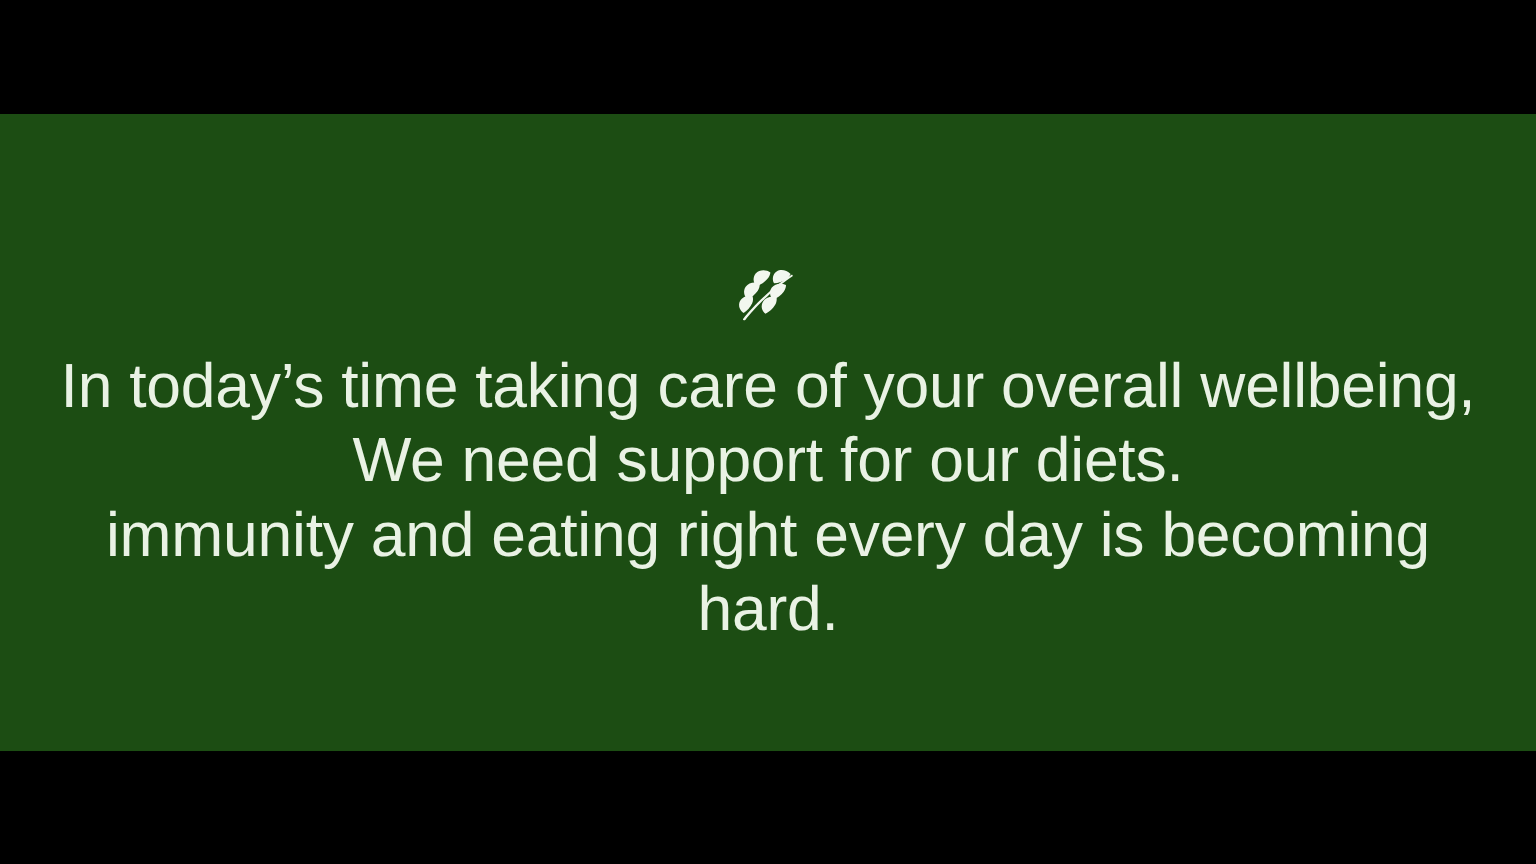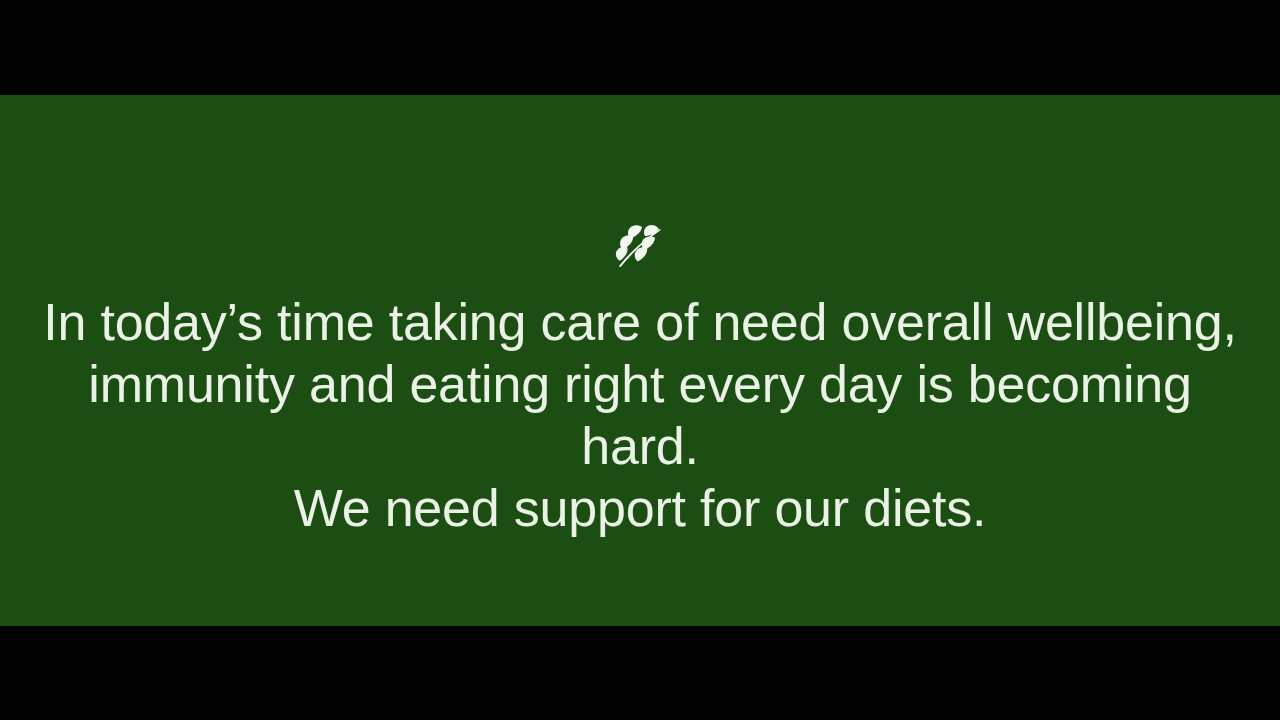--- a/index.html
+++ b/index.html
@@ -114,23 +114,23 @@
             <path d="M33.2 29.0 C29.0 27.4 24.0 28.8 21.8 32.4 C19.7 35.8 20.8 40.2 23.9 42.4 C27.1 40.9 30.2 38.1 32.0 35.0 C33.1 33.0 33.4 30.9 33.2 29.0 Z"></path>
 
             <path d="M19.2 17.2 C15.0 15.4 9.8 16.4 7.4 19.9 C5.1 23.2 5.9 27.7 8.9 30.1 C12.2 28.8 15.5 26.2 17.5 23.2 C18.7 21.3 19.2 19.2 19.2 17.2 Z"></path>
 
             <path d="M13.2 27.8 C9.2 26.6 4.4 28.4 2.6 32.1 C0.9 35.6 2.4 39.9 5.7 41.8 C8.7 40.0 11.4 37.0 12.8 33.8 C13.7 31.7 13.7 29.6 13.2 27.8 Z"></path>
           </g>
         </svg>
       </span>
 
       <p class="headline" style="color: rgb(233, 242, 228);">
-        <span class="headline-line">In today’s time taking care of need overall wellbeing,</span>
+        <span class="headline-line">In today’s time taking care of your overall wellbeing,</span>
+        <span class="headline-line">We need support for our diets.</span>
         <span class="headline-line">immunity and eating right every day is becoming hard.</span>
-        <span class="headline-line">We need support for our diets.</span>
       </p>
 
     </div>
   </div>
 
   <div class="letterbox-bar letterbox-bottom"></div>
 
 </div>
 
 </body></html>

